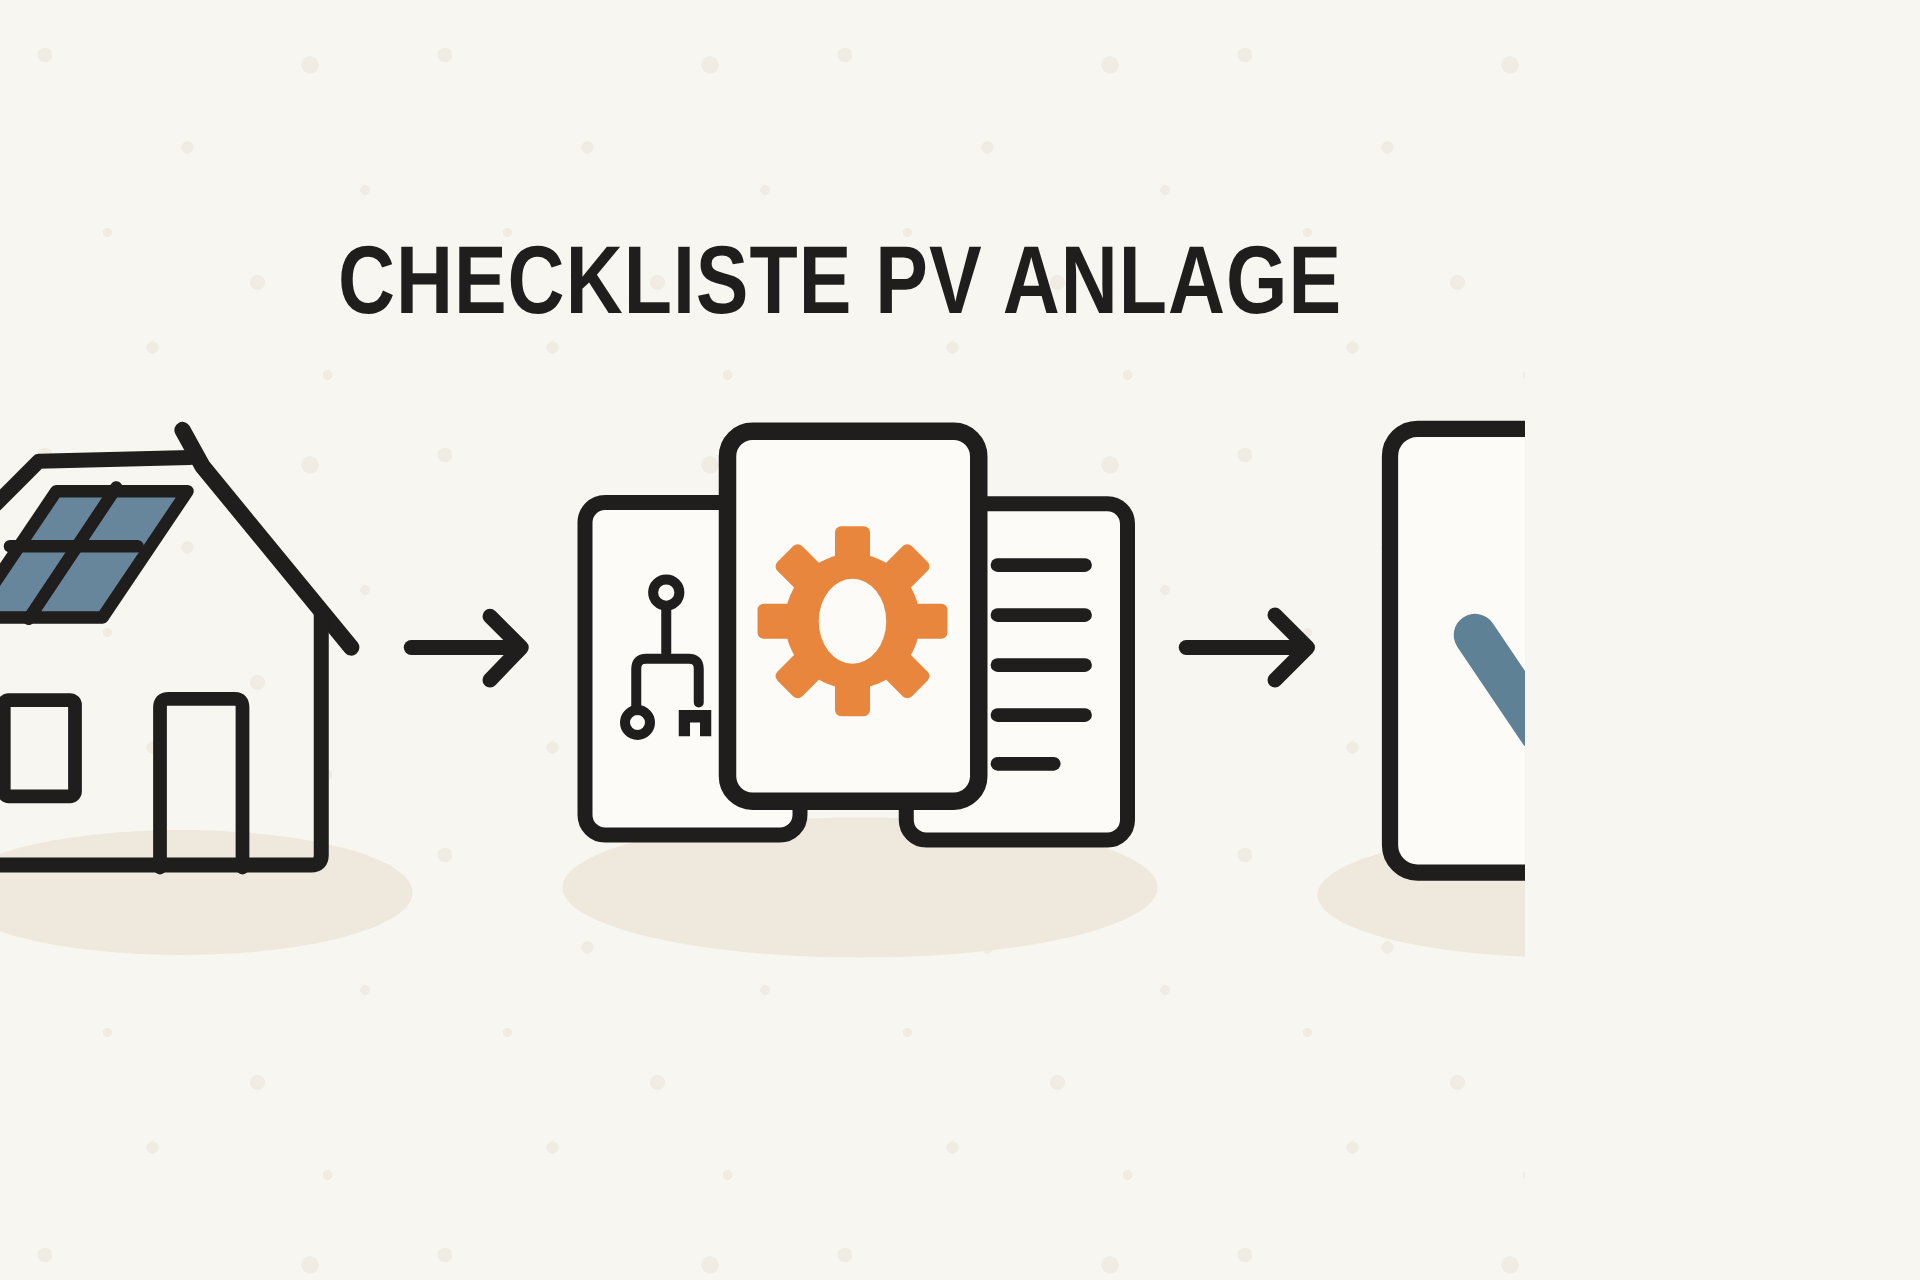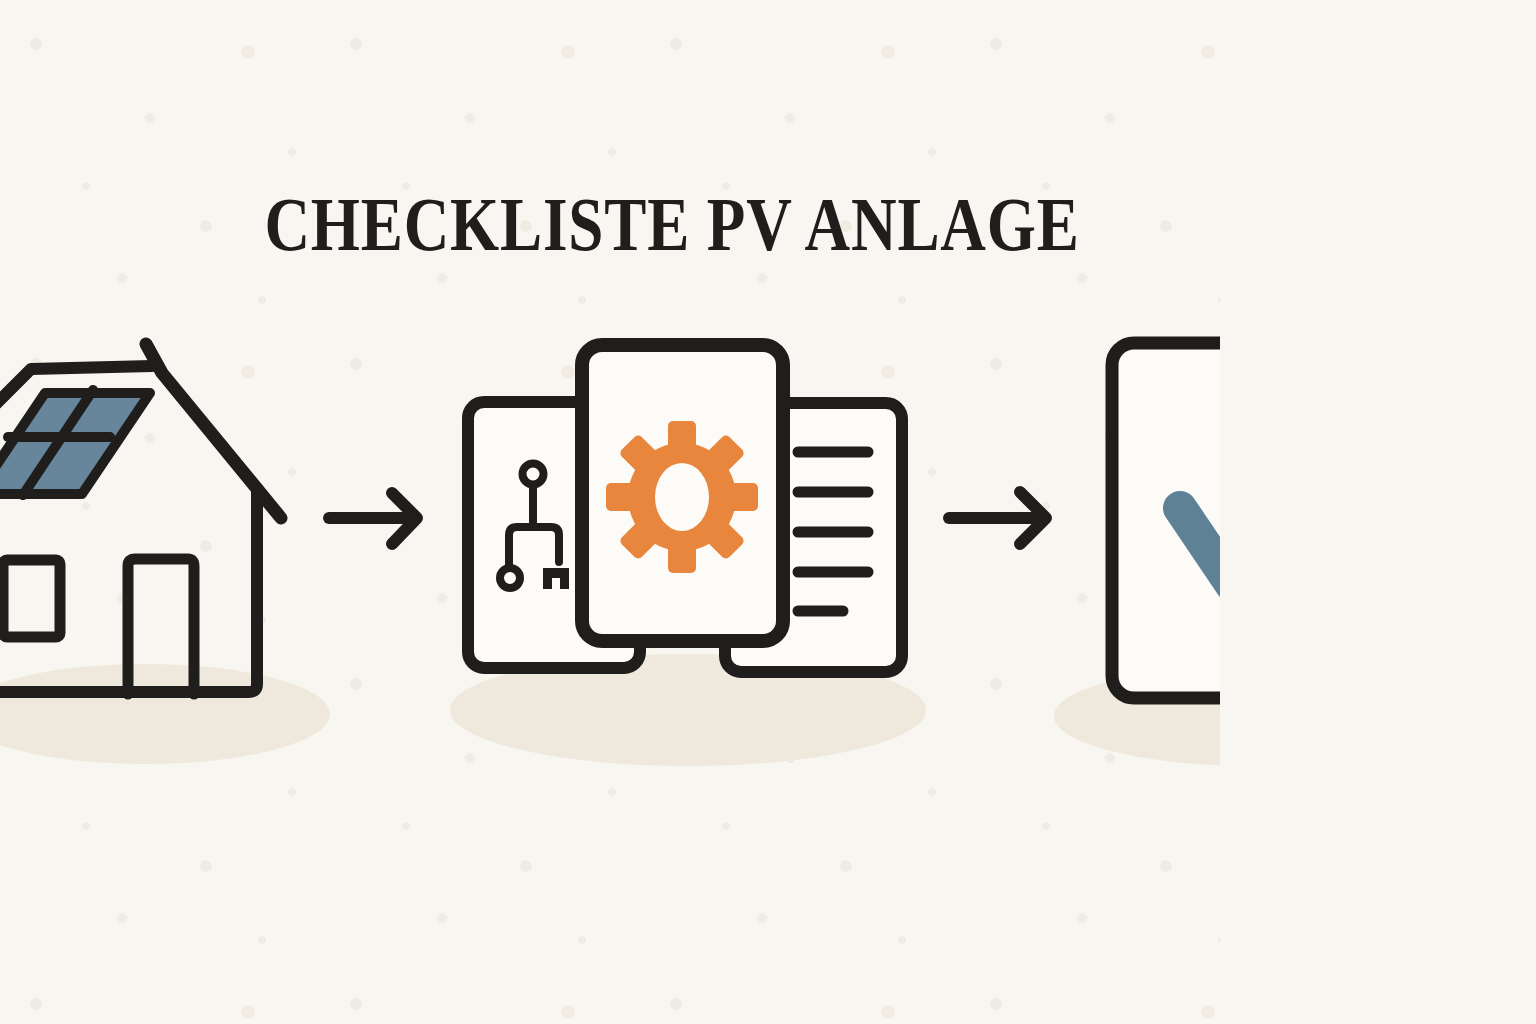--- a/index.html
+++ b/index.html
@@ -25,21 +25,20 @@
     background-image:
       radial-gradient(circle 6px at 36px 44px,  var(--speckle) 97%, transparent),
       radial-gradient(circle 5px at 150px 118px, var(--speckle) 97%, transparent),
       radial-gradient(circle 7px at 248px 52px,  var(--speckle) 97%, transparent),
       radial-gradient(circle 4px at 86px 186px,  var(--speckle) 97%, transparent),
       radial-gradient(circle 6px at 206px 226px, var(--speckle) 97%, transparent),
       radial-gradient(circle 4px at 292px 152px, var(--speckle) 97%, transparent),
       radial-gradient(circle 5px at 122px 278px, var(--speckle) 97%, transparent),
       radial-gradient(circle 4px at 262px 300px, var(--speckle) 97%, transparent);
     background-size:320px 320px;
-    font-family:Liberation Serif, serif;
   }
   .title{
     position:absolute;left:672px;top:186px;
     transform:translateX(-50%) scaleX(0.82);
     font-size:77px;font-weight:700;line-height:1;
     letter-spacing:1px;white-space:nowrap;
     color:var(--title_text);
   }
   svg{position:absolute;left:0;top:0;}
   .ln{stroke:var(--outline);fill:none;stroke-linecap:round;stroke-linejoin:round;}

